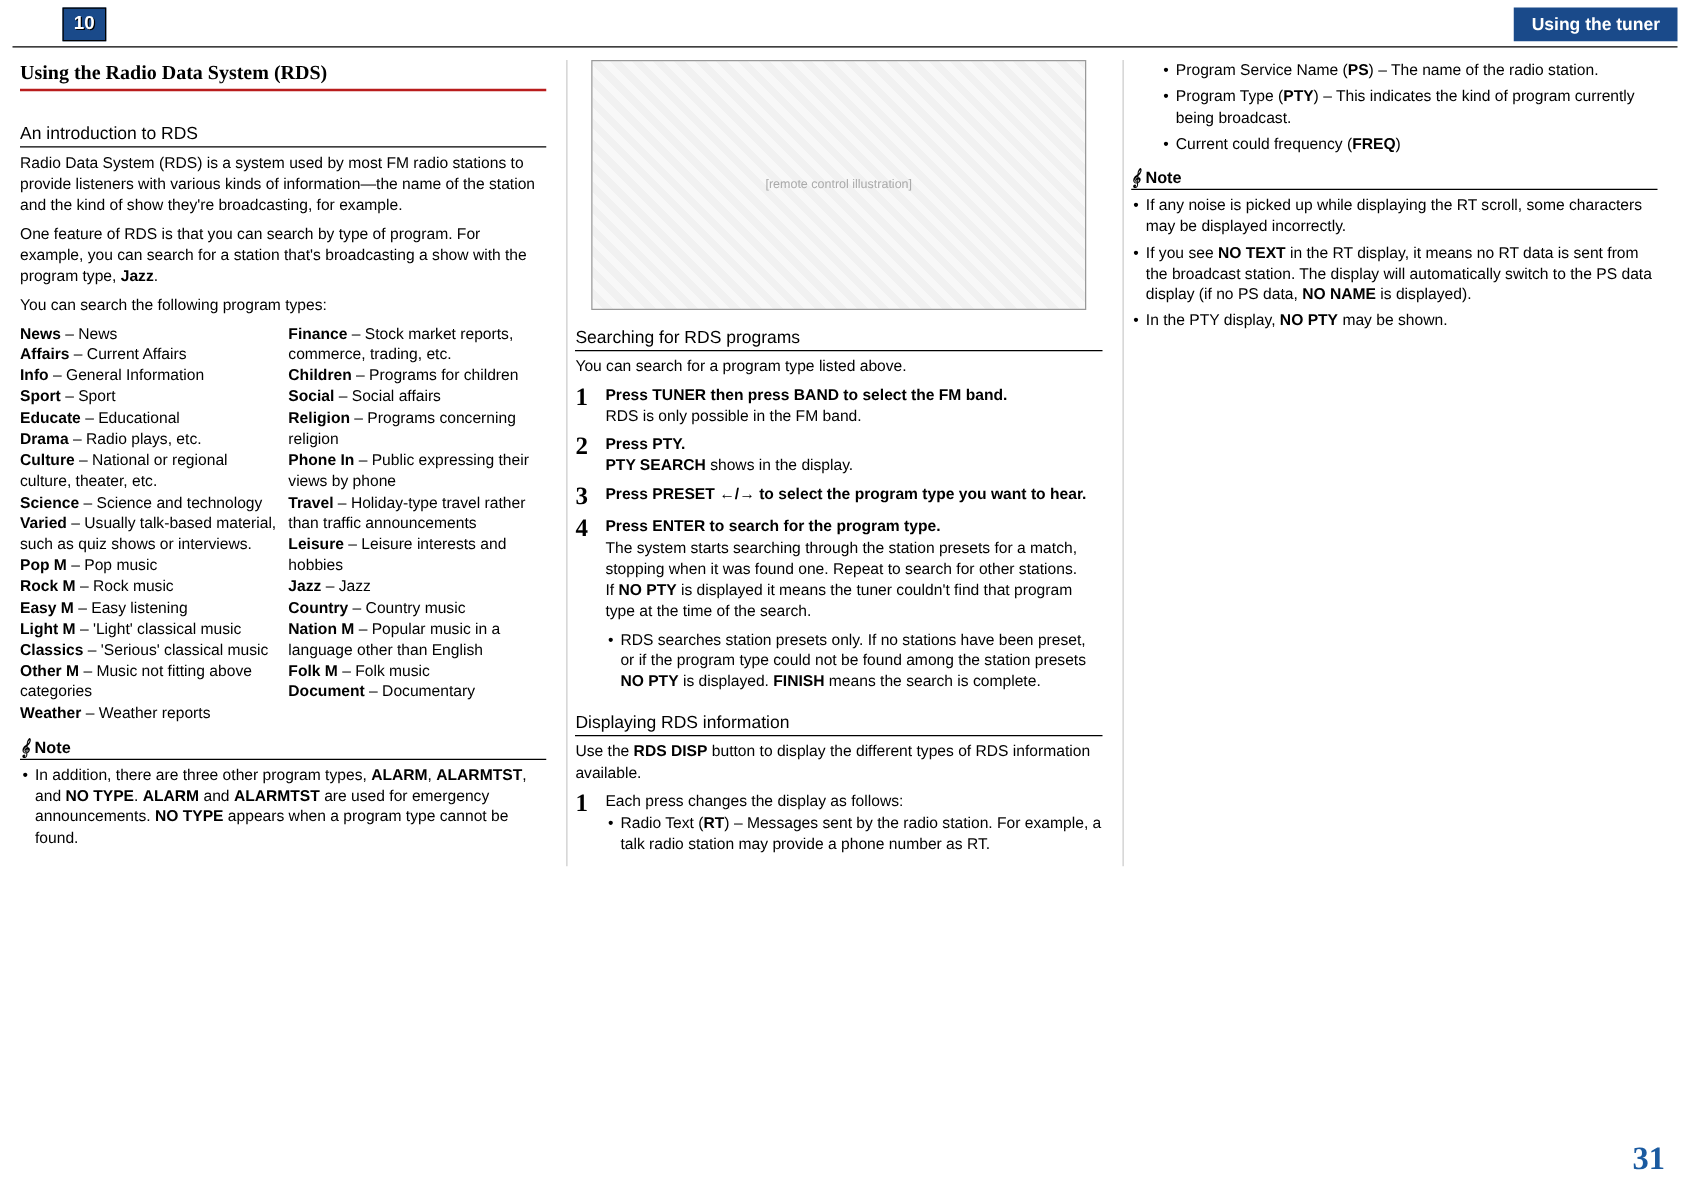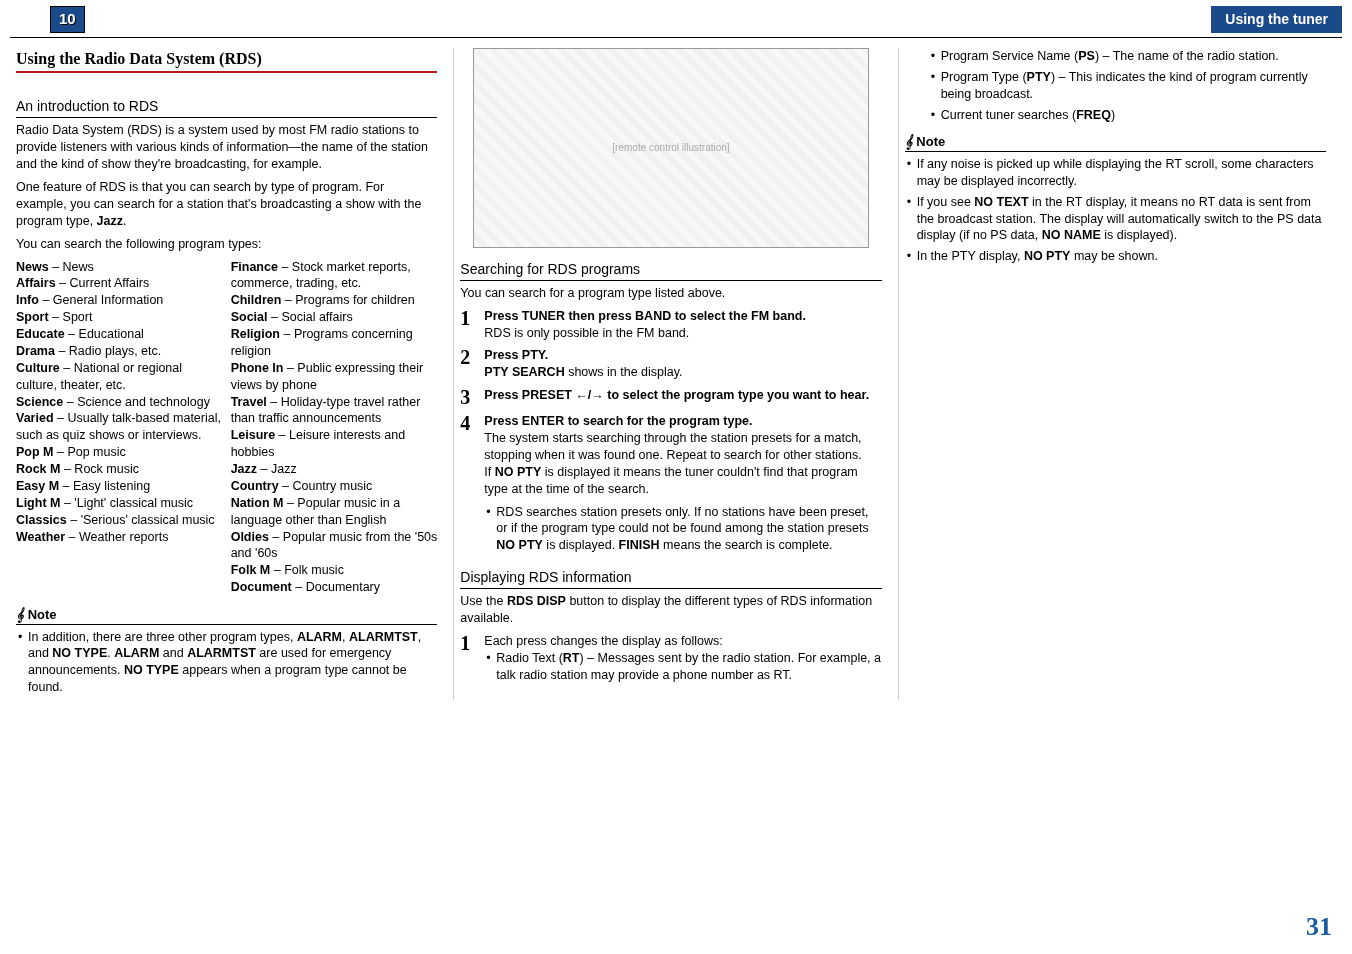--- a/index.html
+++ b/index.html
@@ -58,34 +58,34 @@
           <div><b>Educate</b><span> – Educational</span></div>
           <div><b>Drama</b><span> – Radio plays, etc.</span></div>
           <div><b>Culture</b><span> – National or regional culture, theater, etc.</span></div>
           <div><b>Science</b><span> – Science and technology</span></div>
           <div><b>Varied</b><span> – Usually talk-based material, such as quiz shows or interviews.</span></div>
           <div><b>Pop M</b><span> – Pop music</span></div>
           <div><b>Rock M</b><span> – Rock music</span></div>
           <div><b>Easy M</b><span> – Easy listening</span></div>
           <div><b>Light M</b><span> – 'Light' classical music</span></div>
           <div><b>Classics</b><span> – 'Serious' classical music</span></div>
+          <div><b>Other M</b><span> – Music not fitting above categories</span></div>
           <div><b>Weather</b><span> – Weather reports</span></div>
         </div>
       <div id="types-right">
           <div><b>Finance</b><span> – Stock market reports, commerce, trading, etc.</span></div>
           <div><b>Children</b><span> – Programs for children</span></div>
           <div><b>Social</b><span> – Social affairs</span></div>
           <div><b>Religion</b><span> – Programs concerning religion</span></div>
           <div><b>Phone In</b><span> – Public expressing their views by phone</span></div>
           <div><b>Travel</b><span> – Holiday-type travel rather than traffic announcements</span></div>
           <div><b>Leisure</b><span> – Leisure interests and hobbies</span></div>
           <div><b>Jazz</b><span> – Jazz</span></div>
           <div><b>Country</b><span> – Country music</span></div>
           <div><b>Nation M</b><span> – Popular music in a language other than English</span></div>
-          <div><b>Oldies</b><span> – Popular music from the '50s and '60s</span></div>
           <div><b>Folk M</b><span> – Folk music</span></div>
           <div><b>Document</b><span> – Documentary</span></div>
         </div>
     </div>
 
     <div class="note-hdr">
       <span class="note-icon">𝄞</span>
       <span>Note</span>
     </div>
     <ul class="bullets">
@@ -158,21 +158,21 @@
 
   <div class="col">
     <ul class="bullets" style="padding-left:24px;">
       <li>
         <span>Program Service Name (</span><b>PS</b><span>) – The name of the radio station.</span>
       </li>
       <li>
         <span>Program Type (</span><b>PTY</b><span>) – This indicates the kind of program currently being broadcast.</span>
       </li>
       <li>
-        <span>Current tuner searches (</span><b>FREQ</b><span>)</span>
+        <span>Current could frequency (</span><b>FREQ</b><span>)</span>
       </li>
     </ul>
 
     <div class="note-hdr">
       <span class="note-icon">𝄞</span>
       <span>Note</span>
     </div>
     <ul class="bullets">
       <li>If any noise is picked up while displaying the RT scroll, some characters may be displayed incorrectly.</li>
       <li>

